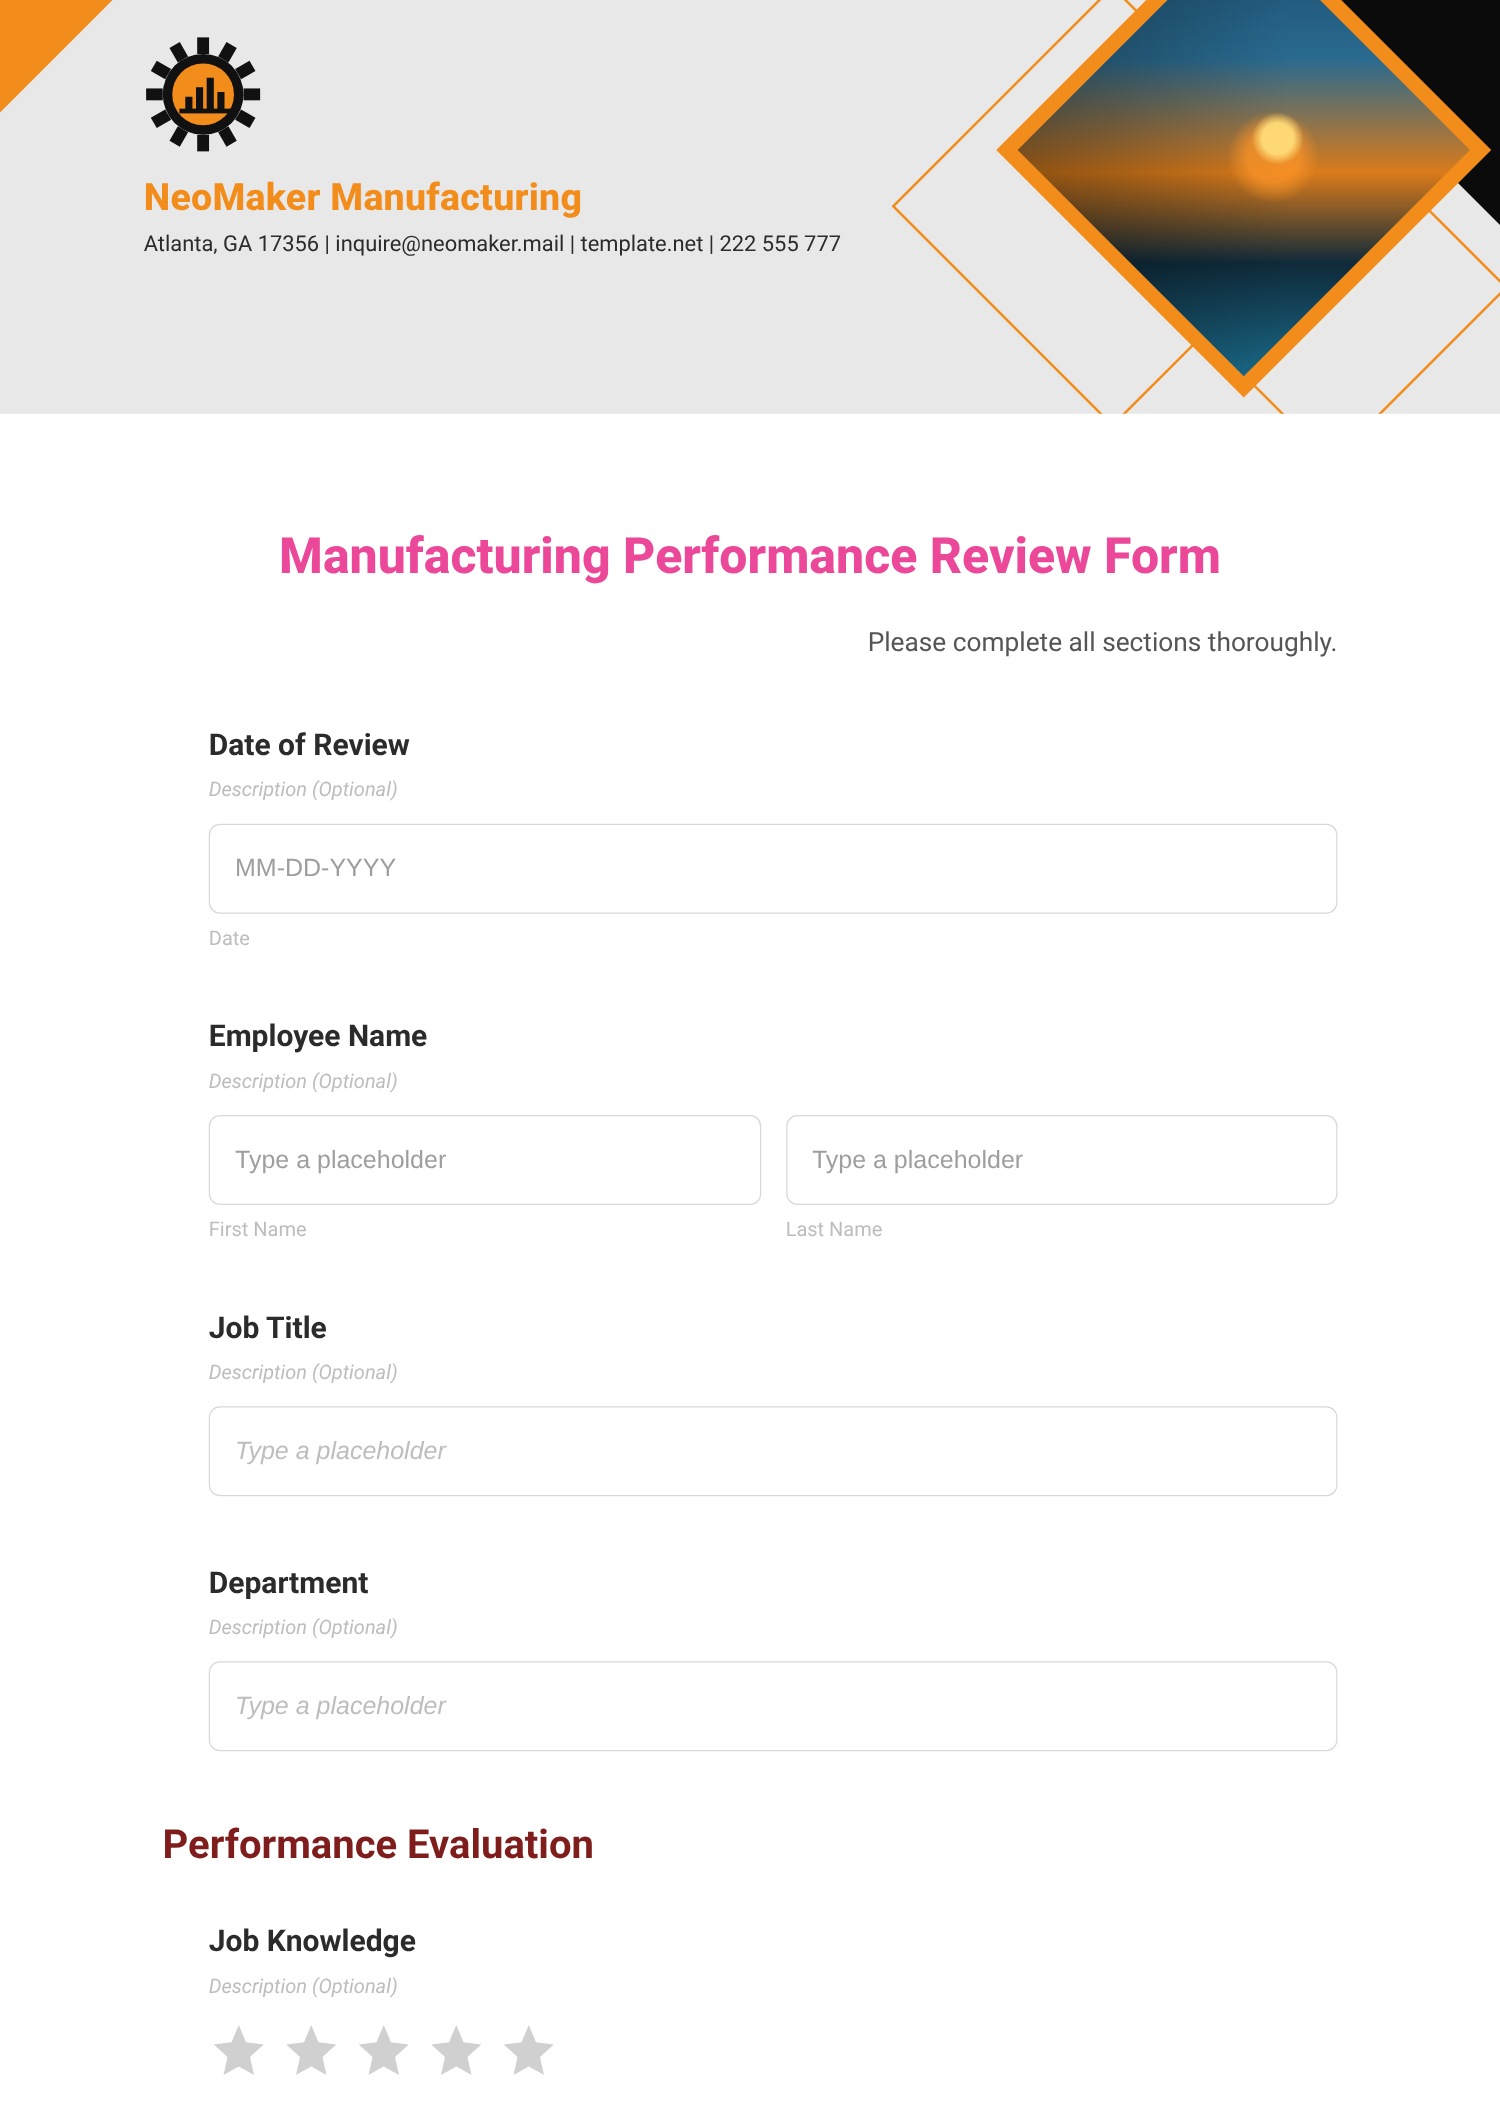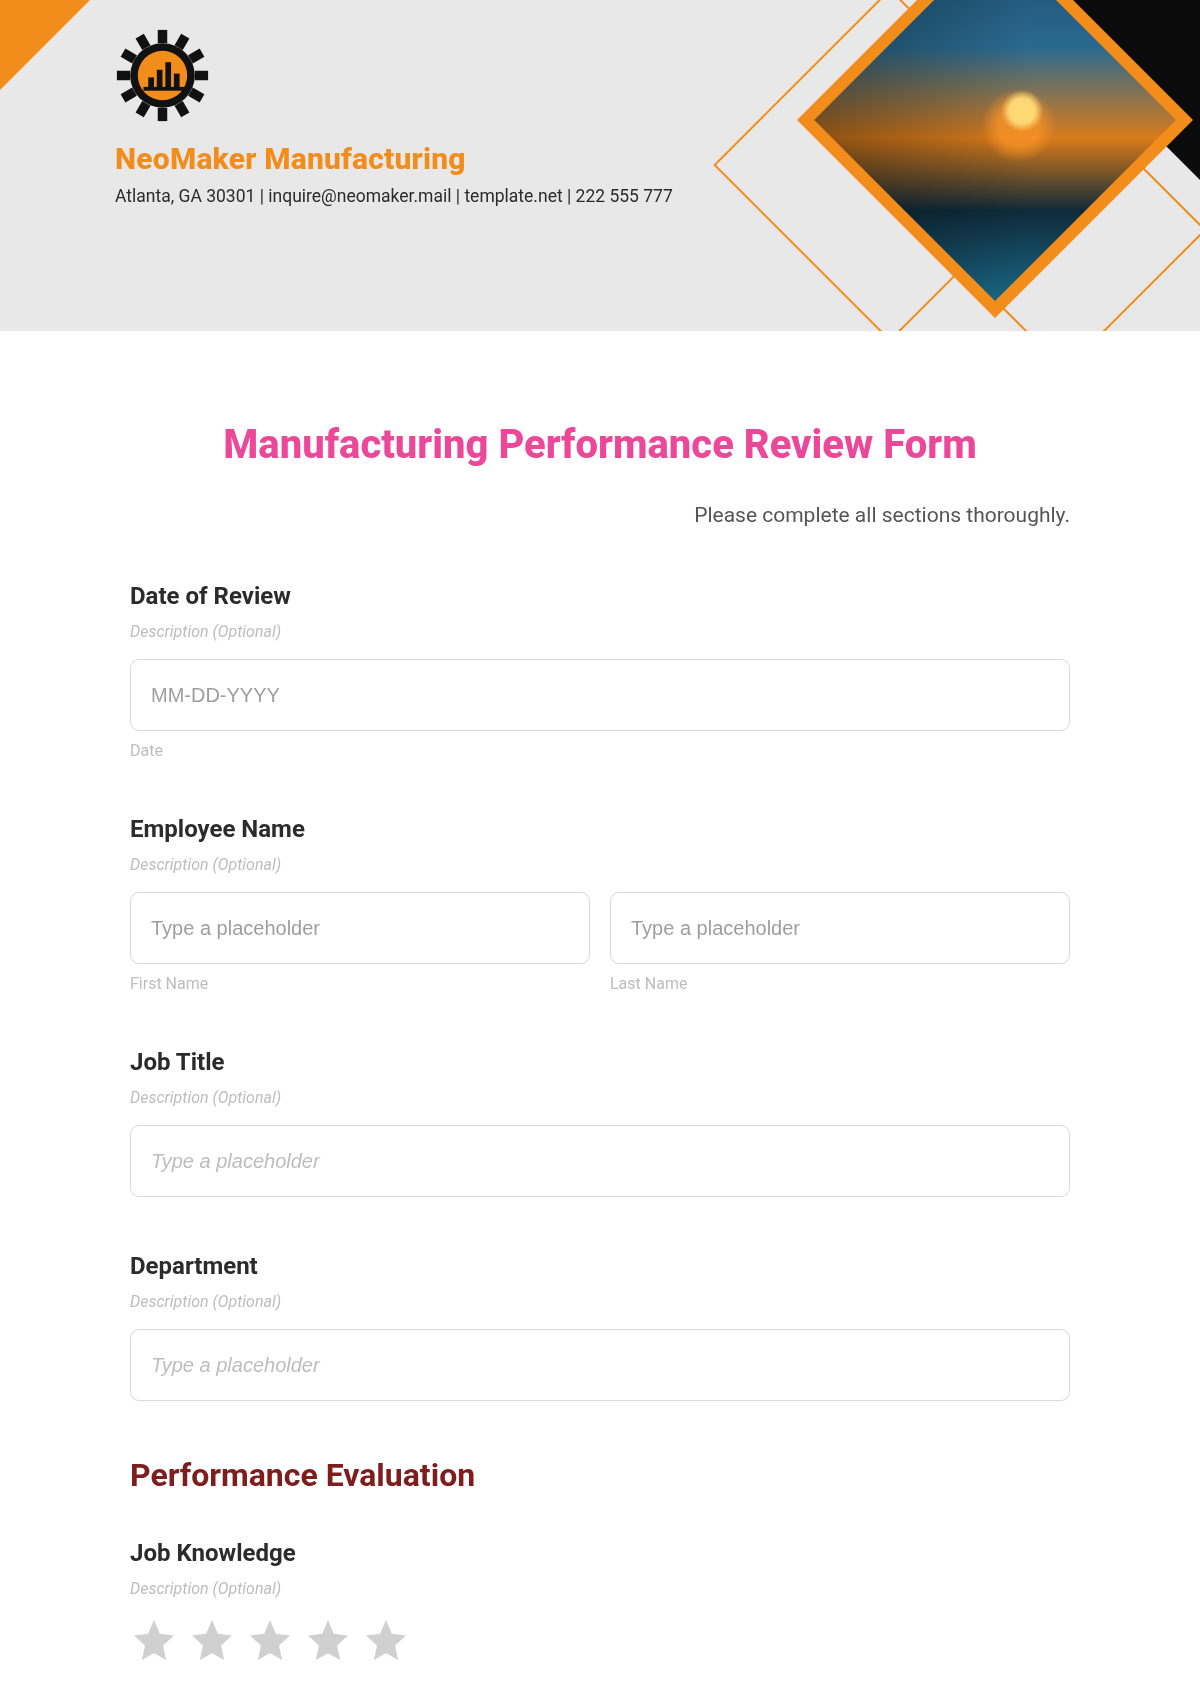--- a/index.html
+++ b/index.html
@@ -107,20 +107,21 @@
     margin-bottom: 35px;
   }
   .subtitle {
     text-align: right;
     font-size: 21px;
     color: #555;
     margin-bottom: 55px;
   }
   .field {
     margin-bottom: 55px;
+    margin-left: 37px;
   }
   .field-label {
     font-size: 24px;
     font-weight: 700;
     color: #2b2b2b;
     margin-bottom: 12px;
   }
   .field-desc {
     font-size: 16px;
     font-style: italic;
@@ -198,21 +199,21 @@
             <rect x="35" y="52" width="6" height="12"></rect>
             <rect x="44" y="44" width="6" height="20"></rect>
             <rect x="53" y="36" width="6" height="28"></rect>
             <rect x="62" y="48" width="6" height="16"></rect>
             <rect x="30" y="62" width="44" height="4"></rect>
           </g>
         </g>
       </svg>
     </div>
     <div class="brand-name">NeoMaker Manufacturing</div>
-    <div class="brand-sub">Atlanta, GA 30301 | inquire@neomaker.mail | template.net | 222 555 777</div>
+    <div class="brand-sub">Atlanta, GA 17356 | inquire@neomaker.mail | template.net | 222 555 777</div>
   </div>
 
   <div class="diamond-group">
     <div class="diamond-outline"></div>
     <div class="diamond-outline2"></div>
     <div class="diamond-main">
       <div class="diamond-inner"></div>
     </div>
   </div>
 </div>

